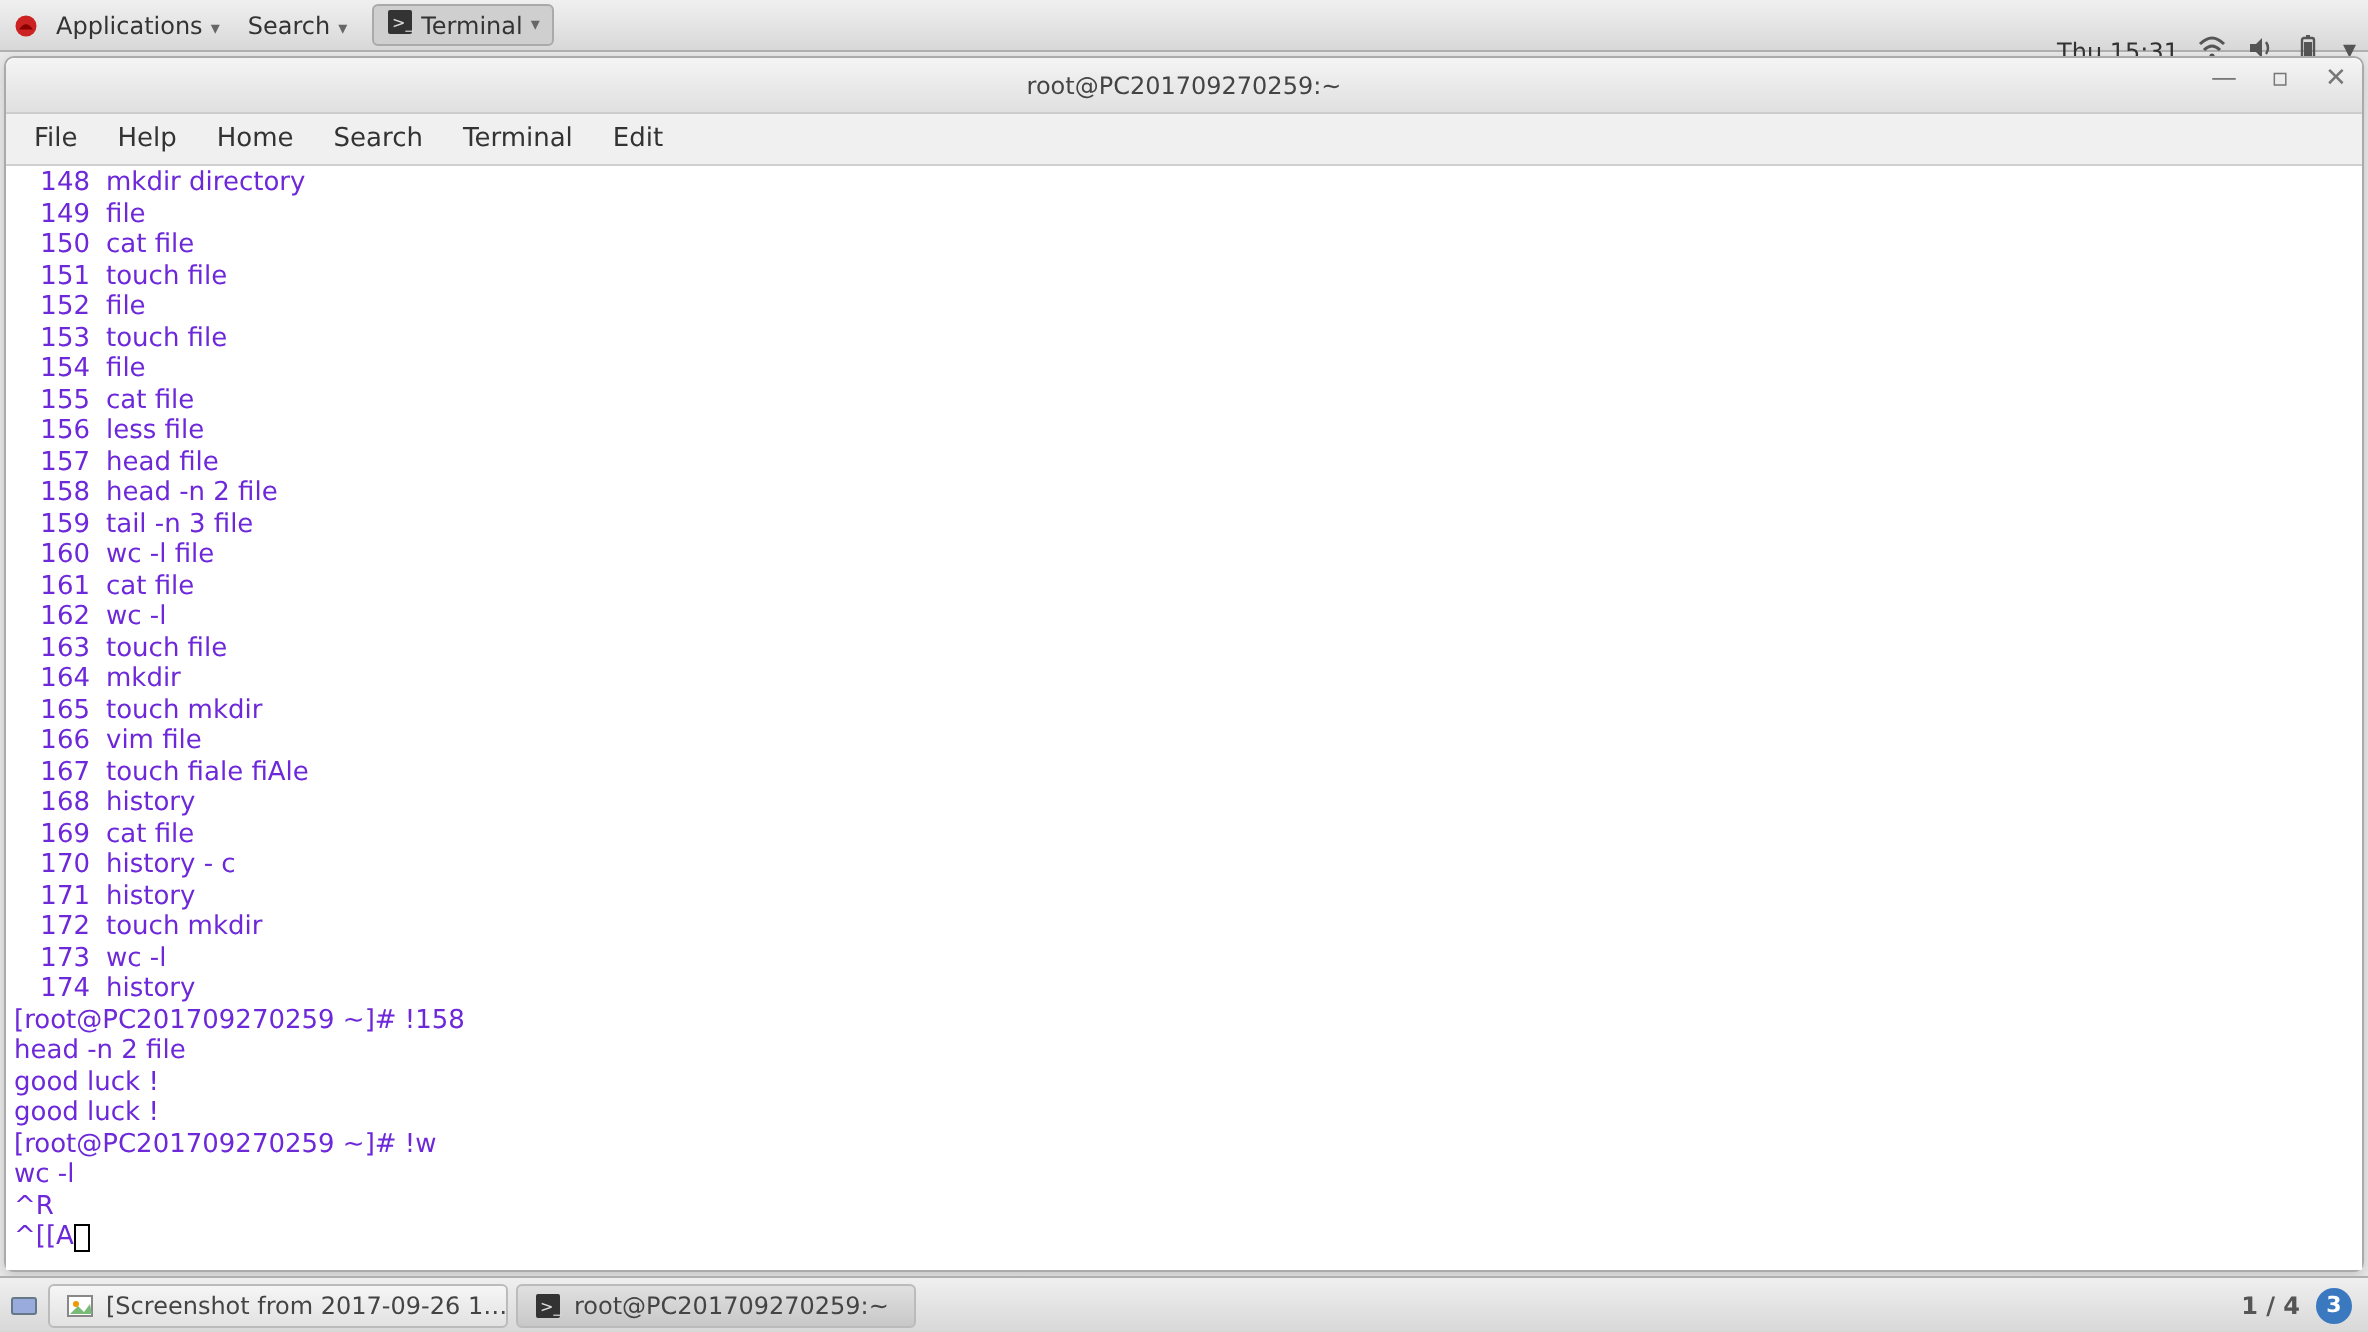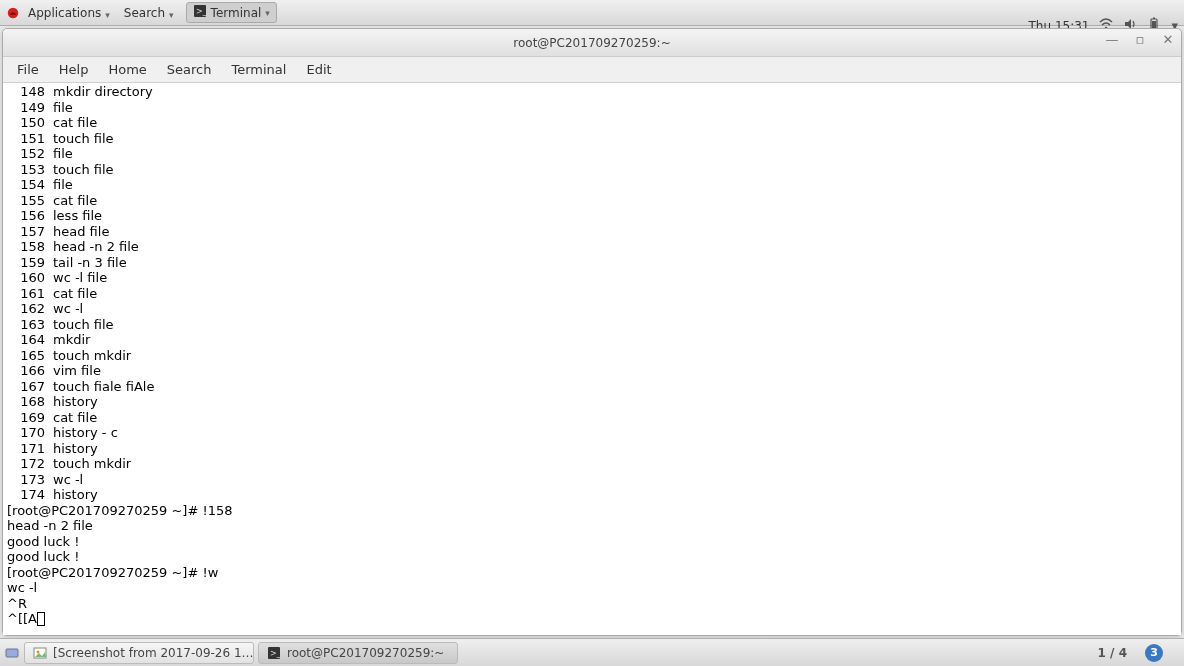--- a/index.html
+++ b/index.html
@@ -17,32 +17,32 @@
 .top-panel .tray-icon { font-size: 13px; color: #555; }
 
 
 .window { position: absolute; left: 2px; top: 28px; width: 1180px; height: 608px; background: #fff; border: 1px solid #aaa; border-radius: 5px; box-shadow: 0 2px 6px rgba(0,0,0,0.15); display: flex; flex-direction: column; }
 .titlebar { height: 28px; background: linear-gradient(to bottom, #f4f4f4, #e0e0e0); border-bottom: 1px solid #ccc; border-radius: 5px 5px 0 0; display: flex; align-items: center; justify-content: center; position: relative; font-size: 12px; color: #444; }
 .titlebar .controls { position: absolute; right: 6px; top: 3px; display: flex; gap: 14px; }
 .titlebar .ctrl { width: 14px; height: 14px; display: flex; align-items: center; justify-content: center; font-size: 13px; color: #777; cursor: pointer; }
 .menubar { height: 26px; background: #f0f0f0; border-bottom: 1px solid #d0d0d0; display: flex; align-items: center; gap: 4px; padding: 0 6px; font-size: 13px; color: #333; }
 .menubar .mitem { padding: 3px 8px; cursor: pointer; }
 
-.term-body { flex: 1; background: #fff; font-family: "DejaVu Sans Mono", "Liberation Mono", monospace; font-size: 13px; line-height: 15.5px; color: #000000; padding: 1px 4px; white-space: pre; overflow: hidden; }
+.term-body { flex: 1; background: #fff; font-family: "DejaVu Sans Mono", "Liberation Mono", monospace; font-size: 13px; line-height: 15.5px; color: #6d28d9; padding: 1px 4px; white-space: pre; overflow: hidden; }
 .hist-line { display: flex; }
 .hist-num { width: 46px; text-align: right; padding-right: 8px; }
 .cursor-block { display: inline-block; width: 8px; height: 14px; border: 1px solid #000; vertical-align: text-bottom; }
 
 
 .bottom-panel { position: absolute; left: 0; bottom: 0; width: 1184px; height: 28px; background: linear-gradient(to bottom, #efefef, #d8d8d8); border-top: 1px solid #b0b0b0; display: flex; align-items: center; font-size: 12px; color: #444; }
 .bottom-panel .task { display: flex; align-items: center; gap: 6px; padding: 2px 8px; border: 1px solid #bbb; border-radius: 3px; background: linear-gradient(to bottom, #f6f6f6, #e2e2e2); margin-left: 4px; height: 22px; min-width: 160px; max-width: 230px; overflow: hidden; white-space: nowrap; cursor: pointer; }
 .bottom-panel .task.active { background: linear-gradient(to bottom, #e0e0e0, #c8c8c8); }
 .bottom-panel .task .ticon { width: 14px; height: 14px; display: flex; align-items: center; justify-content: center; }
 .bottom-panel .spacer { flex: 1; }
-.bottom-panel .pager { display: flex; align-items: center; gap: 18px; padding-right: 21px; }
+.bottom-panel .pager { display: flex; align-items: center; gap: 8px; padding-right: 8px; }
 .bottom-panel .ws-count { font-size: 12px; font-weight: bold; color: #555; }
 .bottom-panel .badge { width: 18px; height: 18px; border-radius: 50%; background: #3a78c0; color: #fff; display: flex; align-items: center; justify-content: center; font-size: 11px; font-weight: bold; }
 .bottom-panel .show-desk { width: 20px; display: flex; align-items: center; justify-content: center; padding-left: 4px; }
 </style>
 </head>
 <body>
 
 <div class="top-panel">
   <div class="left">
     <span class="hat-icon">

